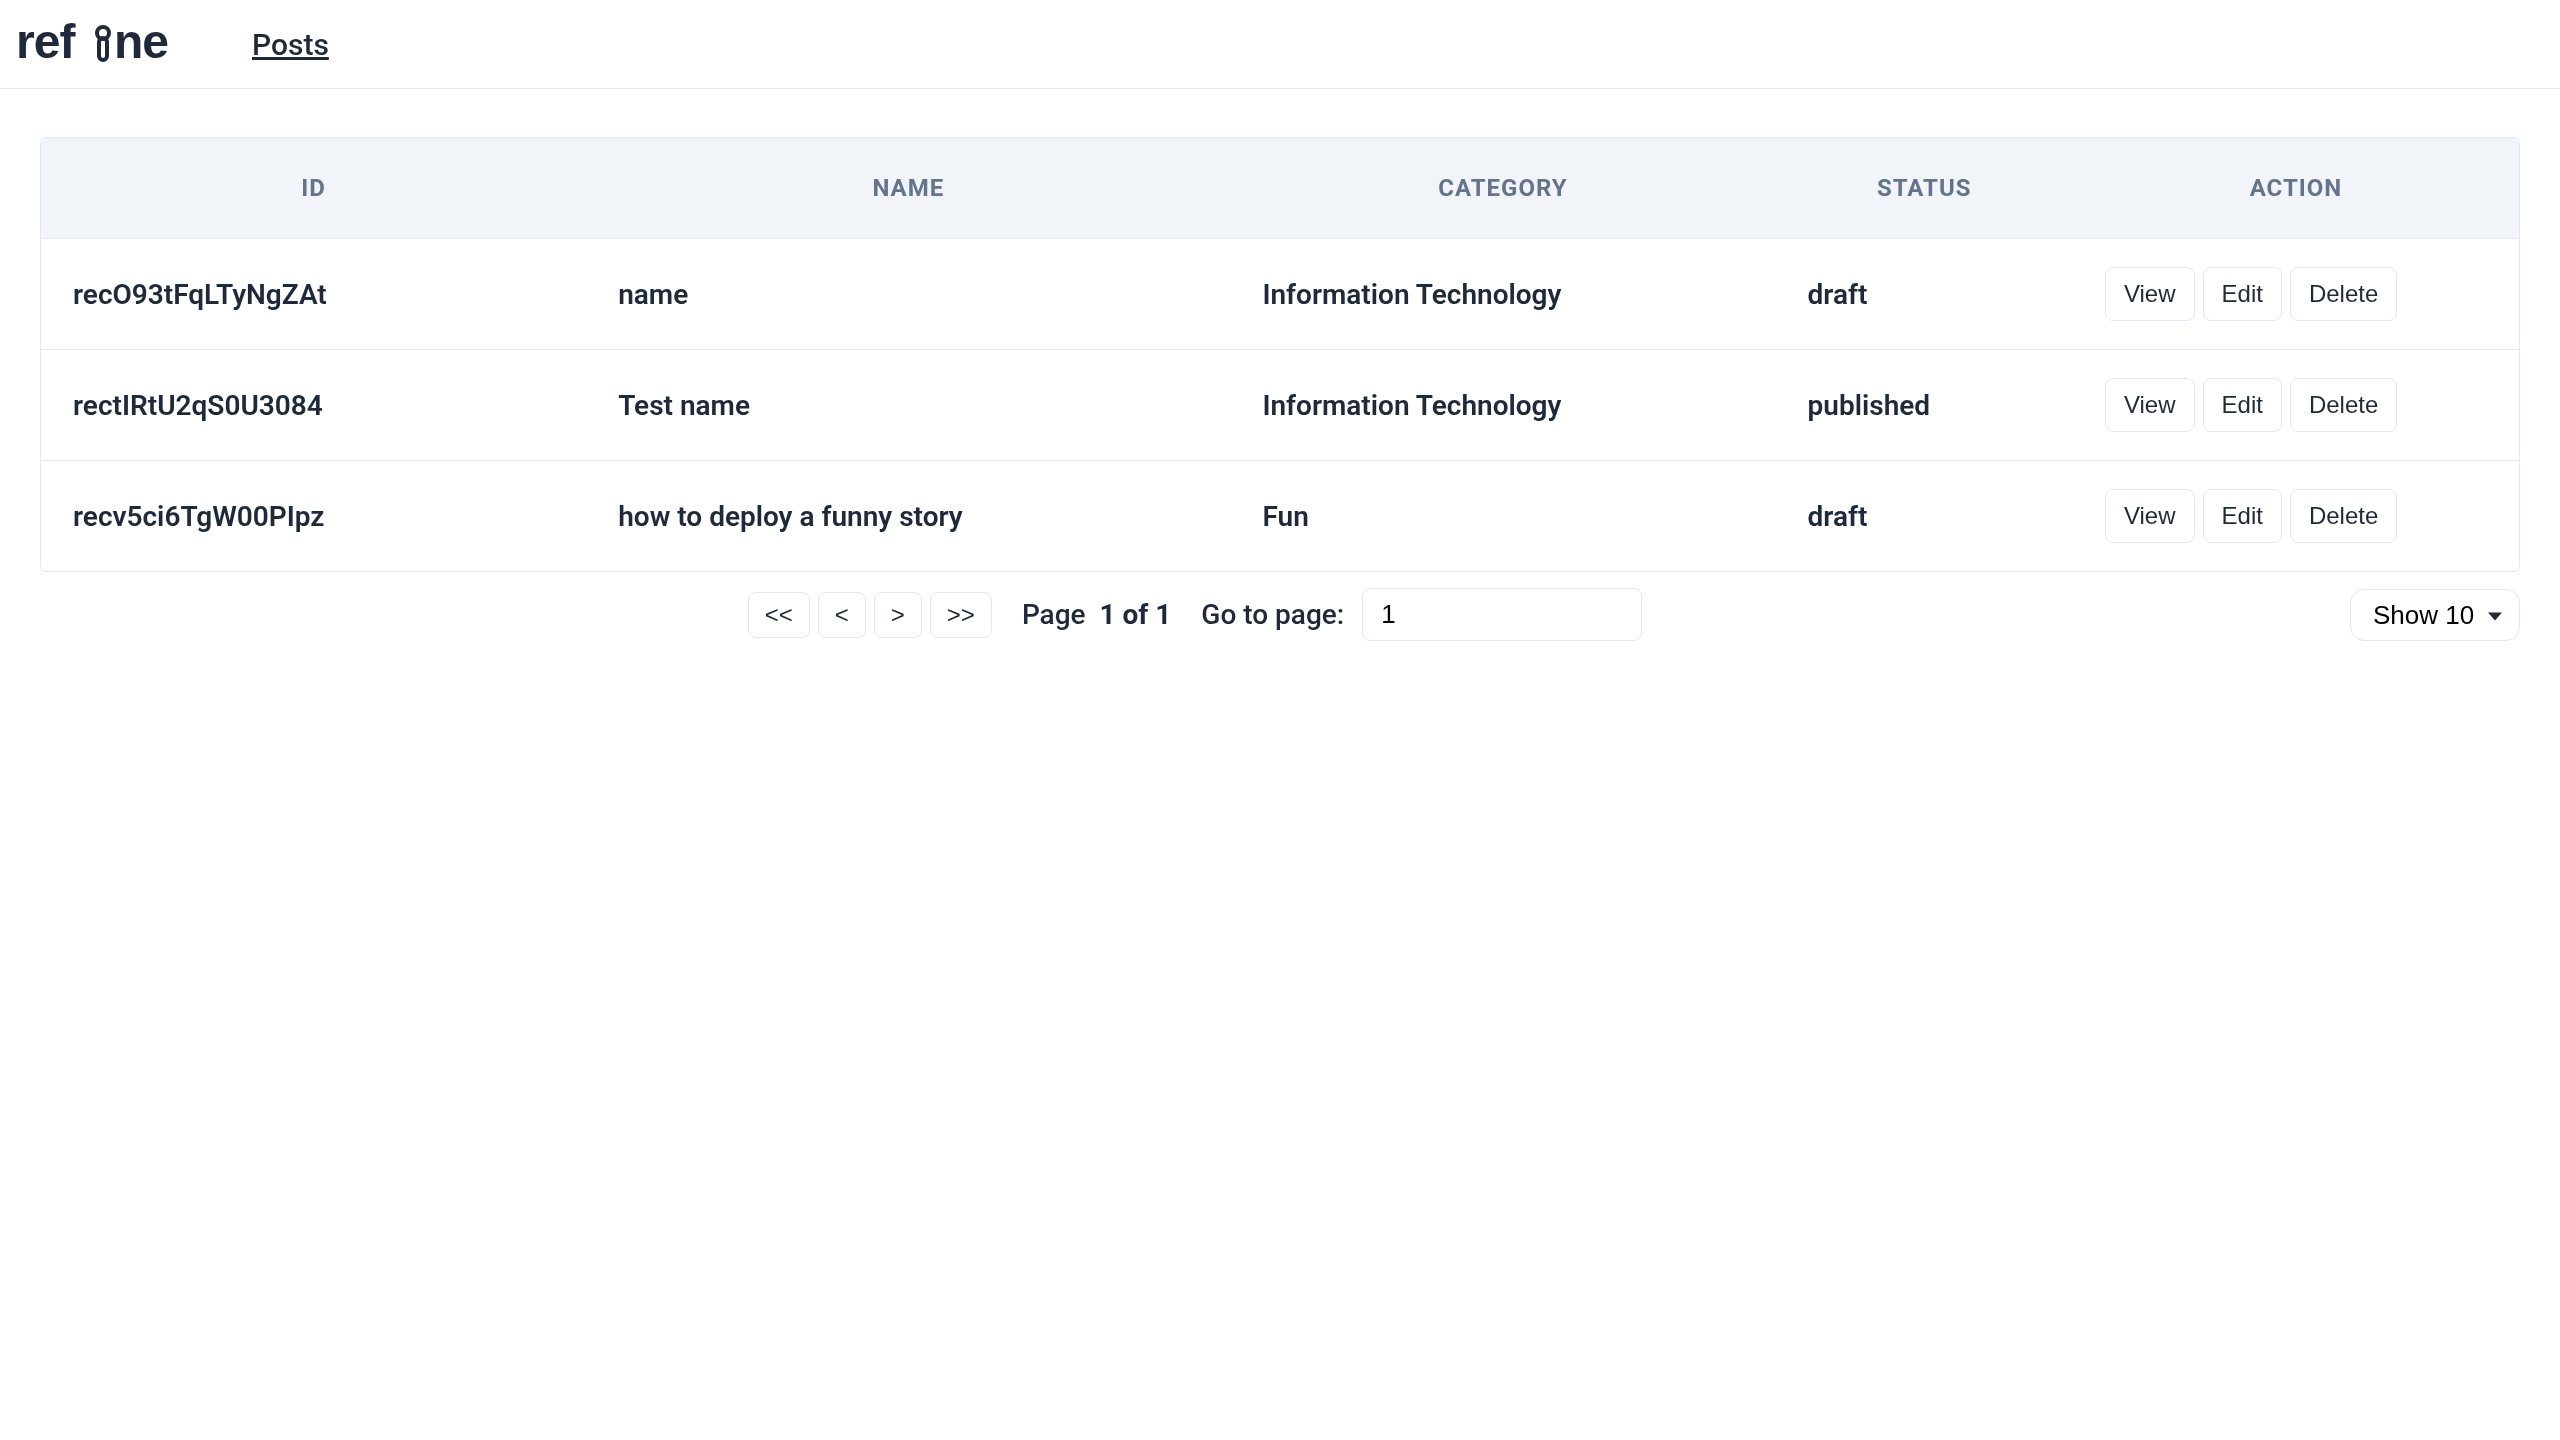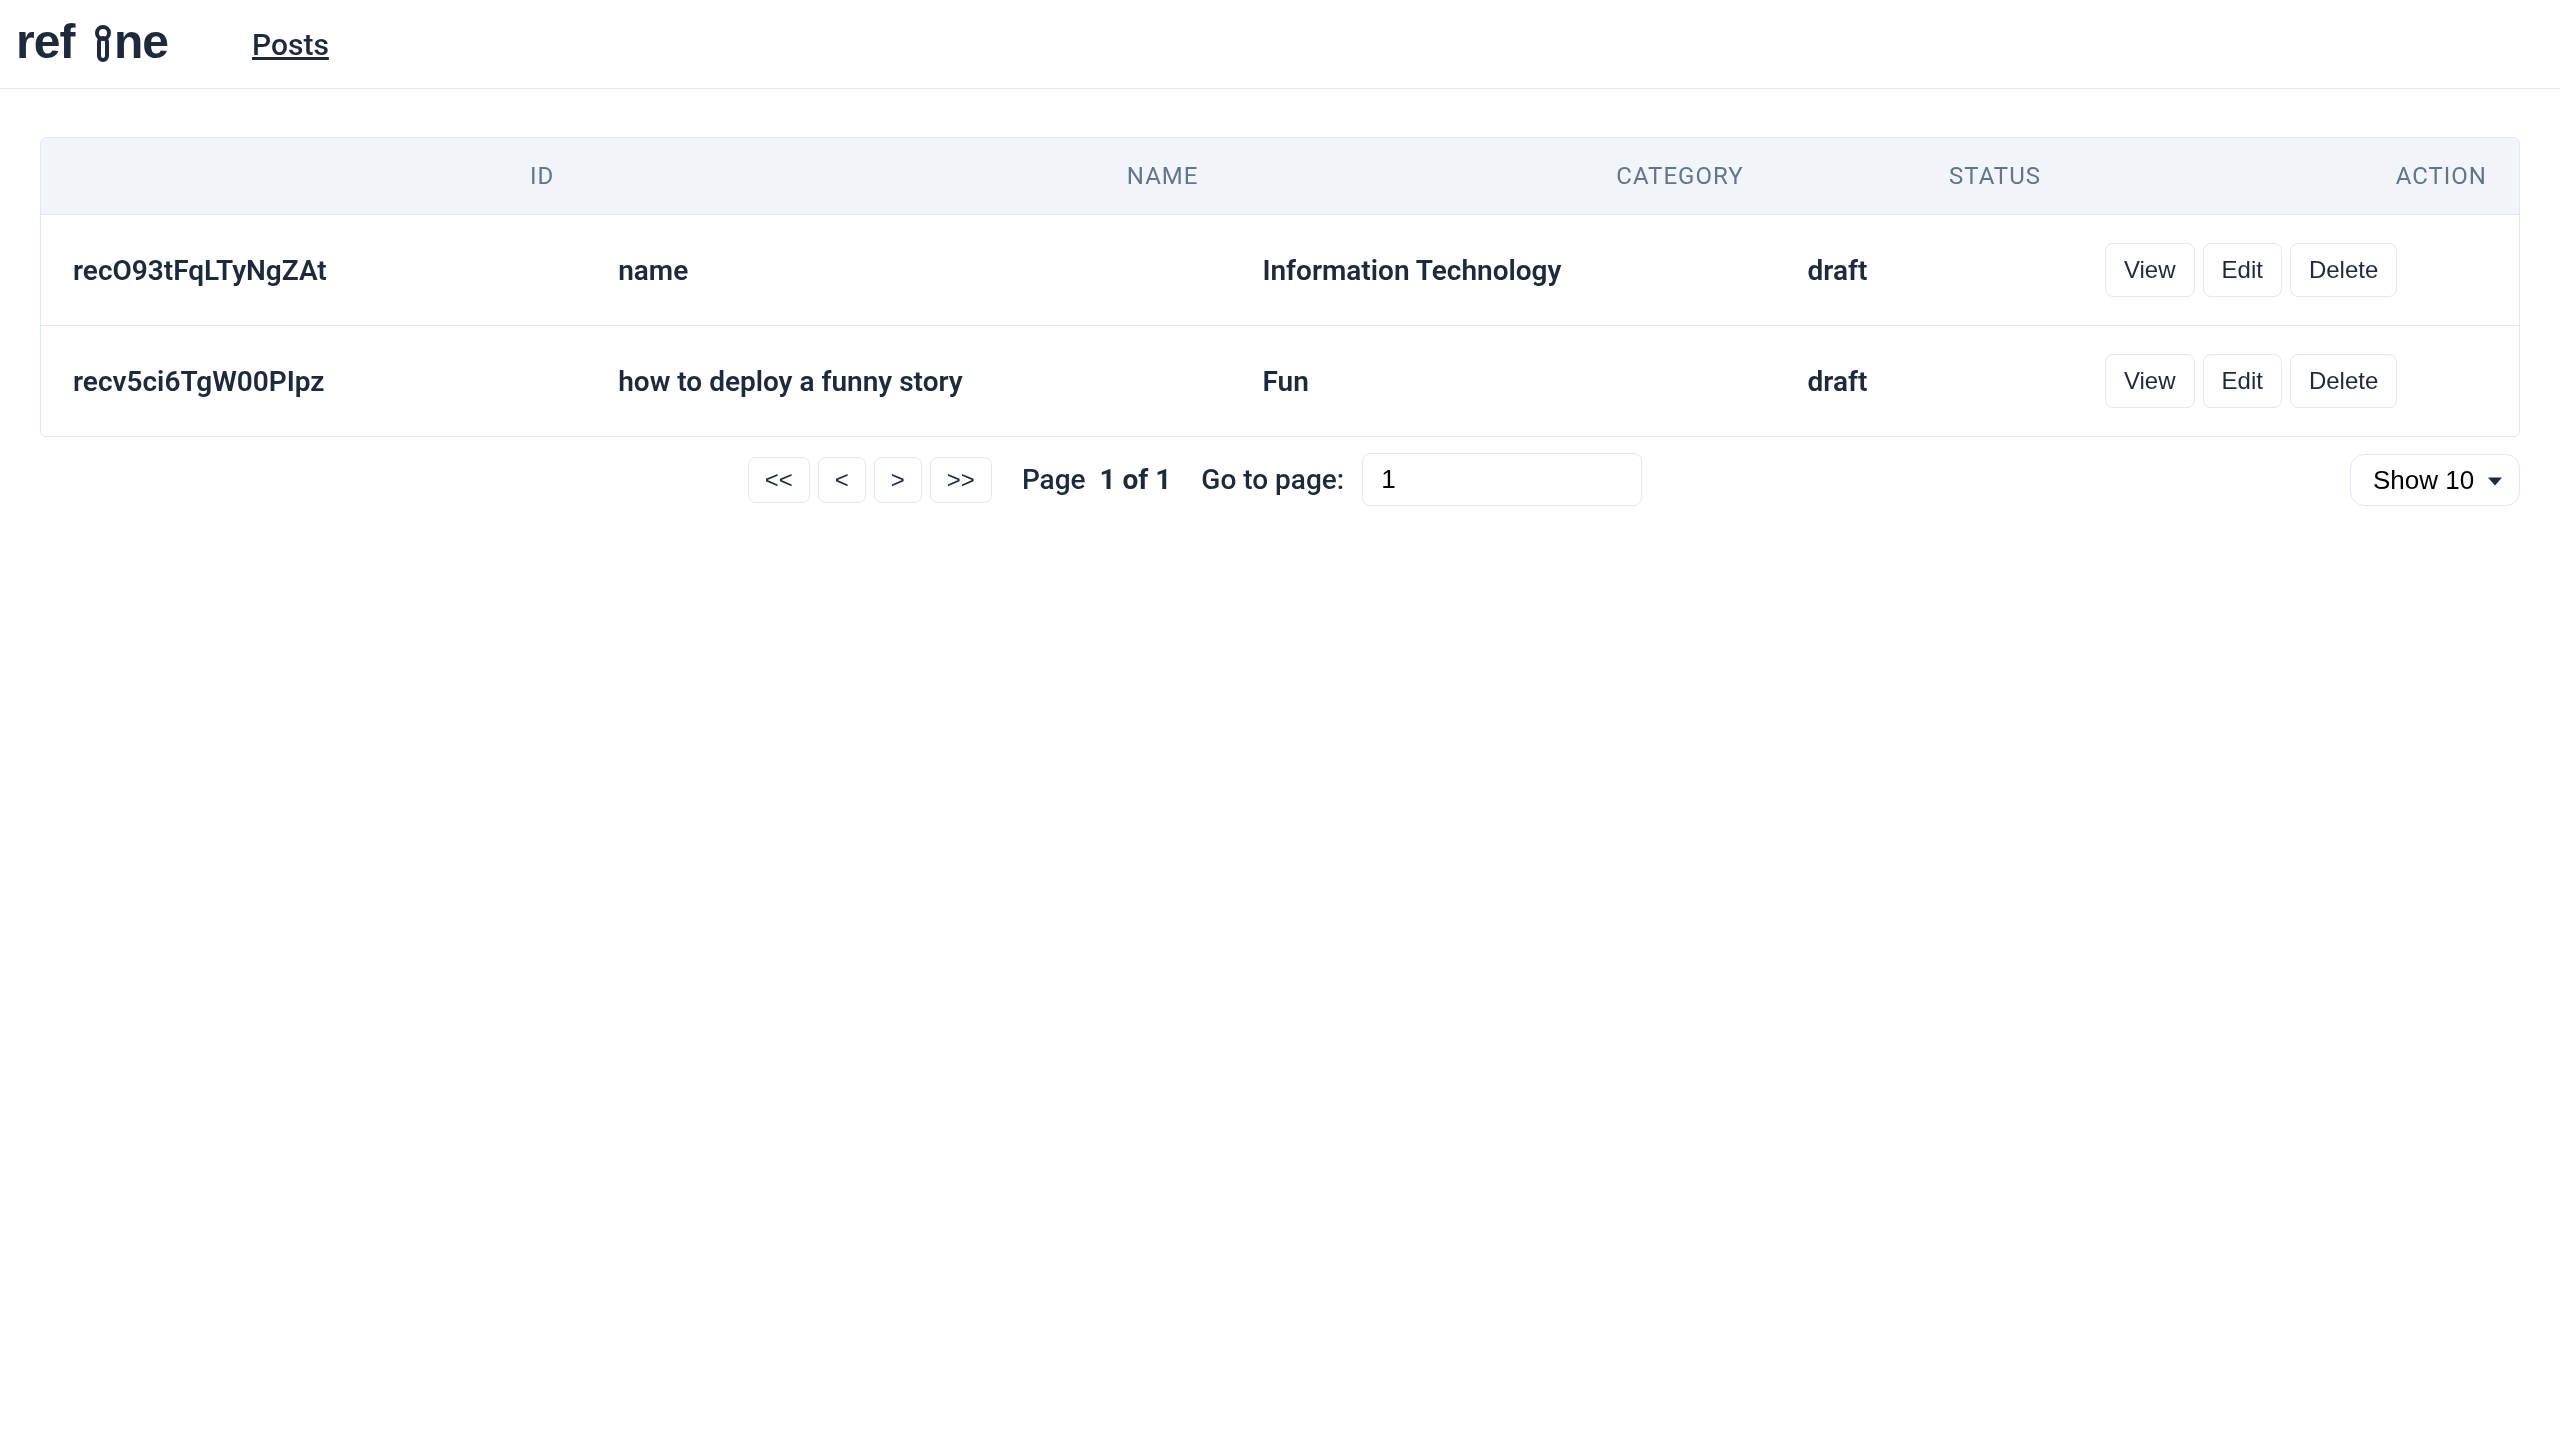--- a/index.html
+++ b/index.html
@@ -57,24 +57,24 @@
       overflow: hidden;
     }
     table {
       width: 100%;
       border-collapse: collapse;
     }
     thead {
       background: #f1f5f9;
     }
     th {
-      text-align: right;
-      padding: 24px 32px;
-      font-size: 24px;
-      font-weight: 400;
+      text-align: center;
+      padding: 36px 32px;
+      font-size: 24px;
+      font-weight: 700;
       letter-spacing: 1px;
       color: #64748b;
       text-transform: uppercase;
     }
     td {
       padding: 28px 32px;
       font-size: 28px;
       font-weight: 600;
       color: #1e293b;
       border-top: 1px solid #e2e8f0;
@@ -194,20 +194,33 @@
           <th class="col-status">STATUS</th>
           <th class="col-action">ACTION</th>
         </tr>
       </thead>
       <tbody>
         <tr>
           <td>recO93tFqLTyNgZAt</td>
           <td>name</td>
           <td>Information Technology</td>
           <td>draft</td>
+          <td>
+            <div class="actions">
+              <button class="action-btn">View</button>
+              <button class="action-btn">Edit</button>
+              <button class="action-btn">Delete</button>
+            </div>
+          </td>
+        </tr>
+        <tr>
+          <td>rectIRtU2qS0U3084</td>
+          <td>Test name</td>
+          <td>Information Technology</td>
+          <td>published</td>
           <td>
             <div class="actions">
               <button class="action-btn">View</button>
               <button class="action-btn">Edit</button>
               <button class="action-btn">Delete</button>
             </div>
           </td>
         </tr>
         <tr>
           <td>recv5ci6TgW00PIpz</td>

